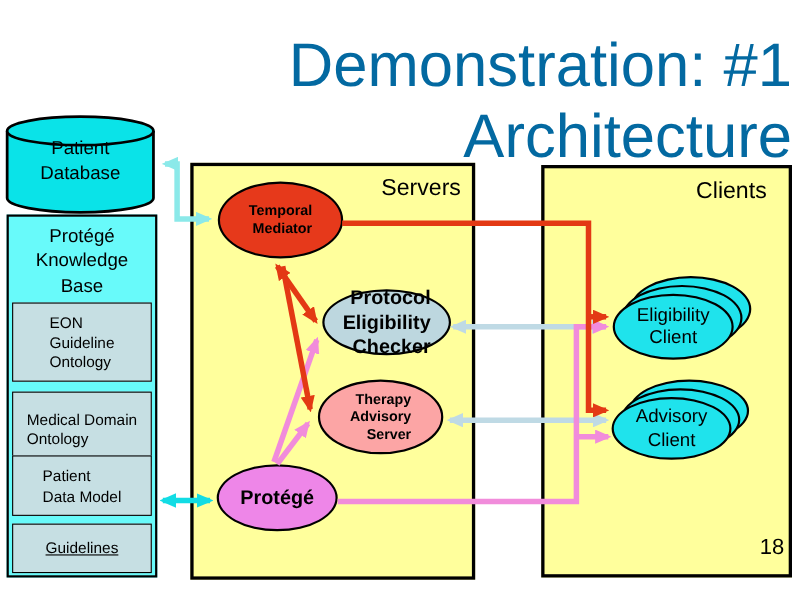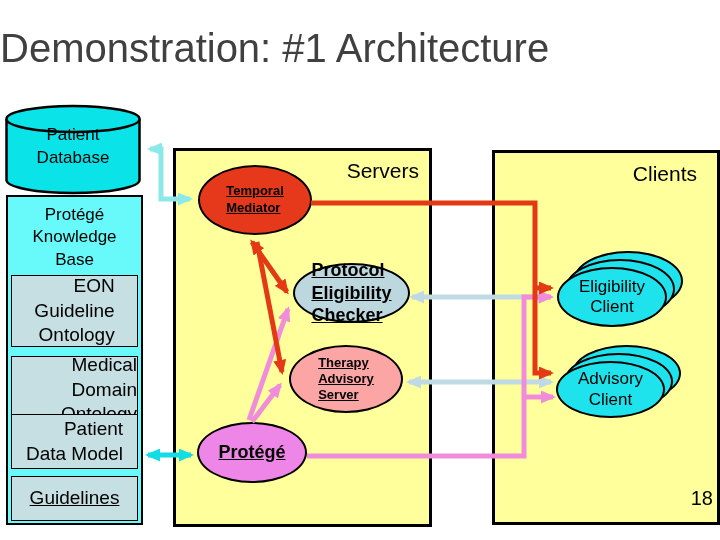--- a/index.html
+++ b/index.html
@@ -1,46 +1,46 @@
 <!DOCTYPE html>
 <html><head>
 <meta charset="utf-8">
 <style>
   html,body{margin:0;padding:0;background:#fff;}
   .slide{position:relative;width:720px;height:540px;background:#ffffff;overflow:hidden;
          font-family:"Liberation Sans", sans-serif;color:#000;}
-  .title{position:absolute;left:0;top:26px;width:720px;text-align:left;
-         font-size:40px;letter-spacing:0;color:#404040;}
+  .title{position:absolute;left:0;top:26px;width:720px;text-align:right;
+         font-size:56px;letter-spacing:0;color:#0369a1;}
   
   .cyl-wrap{position:absolute;left:4px;top:104px;width:138px;height:91px;z-index:2;}
   .cyl-text{position:absolute;left:0;top:20px;width:138px;text-align:center;
             font-size:17px;line-height:1.35;white-space:pre-line;z-index:3;}
   .kb-box{position:absolute;left:6px;top:195px;width:137px;height:330px;
           background:#68FAFA;border:2.5px solid #000;box-sizing:border-box;z-index:1;}
   .kb-title{position:absolute;left:0;top:7px;width:100%;text-align:center;
             font-size:17px;line-height:1.32;white-space:pre-line;}
   .kb-item{position:absolute;left:3px;right:3px;background:#C6DFE3;border:1.5px solid #000;
            box-sizing:border-box;display:flex;align-items:center;justify-content:center;
-           text-align:right;font-size:19px;line-height:1.3;white-space:pre-line;}
+           text-align:left;font-size:14px;line-height:1.3;white-space:pre-line;}
   .kb-item-1{top:78px;height:72px;}
   .kb-item-2{top:159px;height:68px;}
   .kb-item-3{top:217px;height:55px;}
   .kb-item-4{top:279px;height:45px;text-decoration:underline;}
   
   .panel{position:absolute;background:#FFFF9C;border:3px solid #000;box-sizing:border-box;z-index:1;}
   .panel-servers{left:173px;top:148px;width:259px;height:379px;}
   .panel-clients{left:492px;top:150px;width:228px;height:375px;}
   .panel-label{position:absolute;font-size:21px;}
   .label-servers{top:8px;right:10px;text-align:right;}
   .label-clients{top:9px;right:20px;}
   .page-num{position:absolute;right:4px;bottom:12px;font-size:20px;}
   
   .ellipse{position:absolute;border:2.5px solid #000;border-radius:50%;box-sizing:border-box;
-           display:flex;align-items:center;justify-content:center;text-align:left;
-           white-space:pre-line;z-index:2;text-decoration:underline;}
+           display:flex;align-items:center;justify-content:center;text-align:right;
+           white-space:pre-line;z-index:2;}
   .el-mediator{left:198px;top:165px;width:114px;height:70px;background:#E6391B;
                font-weight:bold;font-size:13px;line-height:1.3;}
   .el-checker{left:293px;top:263px;width:117px;height:60px;background:#BDD7DF;
               font-weight:bold;font-size:18px;line-height:1.25;}
   .el-therapy{left:289px;top:345px;width:114px;height:68px;background:#fca5a5;
               font-weight:bold;font-size:13px;line-height:1.25;}
   .el-protege{left:197px;top:422px;width:110px;height:61px;background:#EE86E8;
               font-weight:bold;font-size:18px;}
   
   .stack{position:absolute;z-index:2;}

